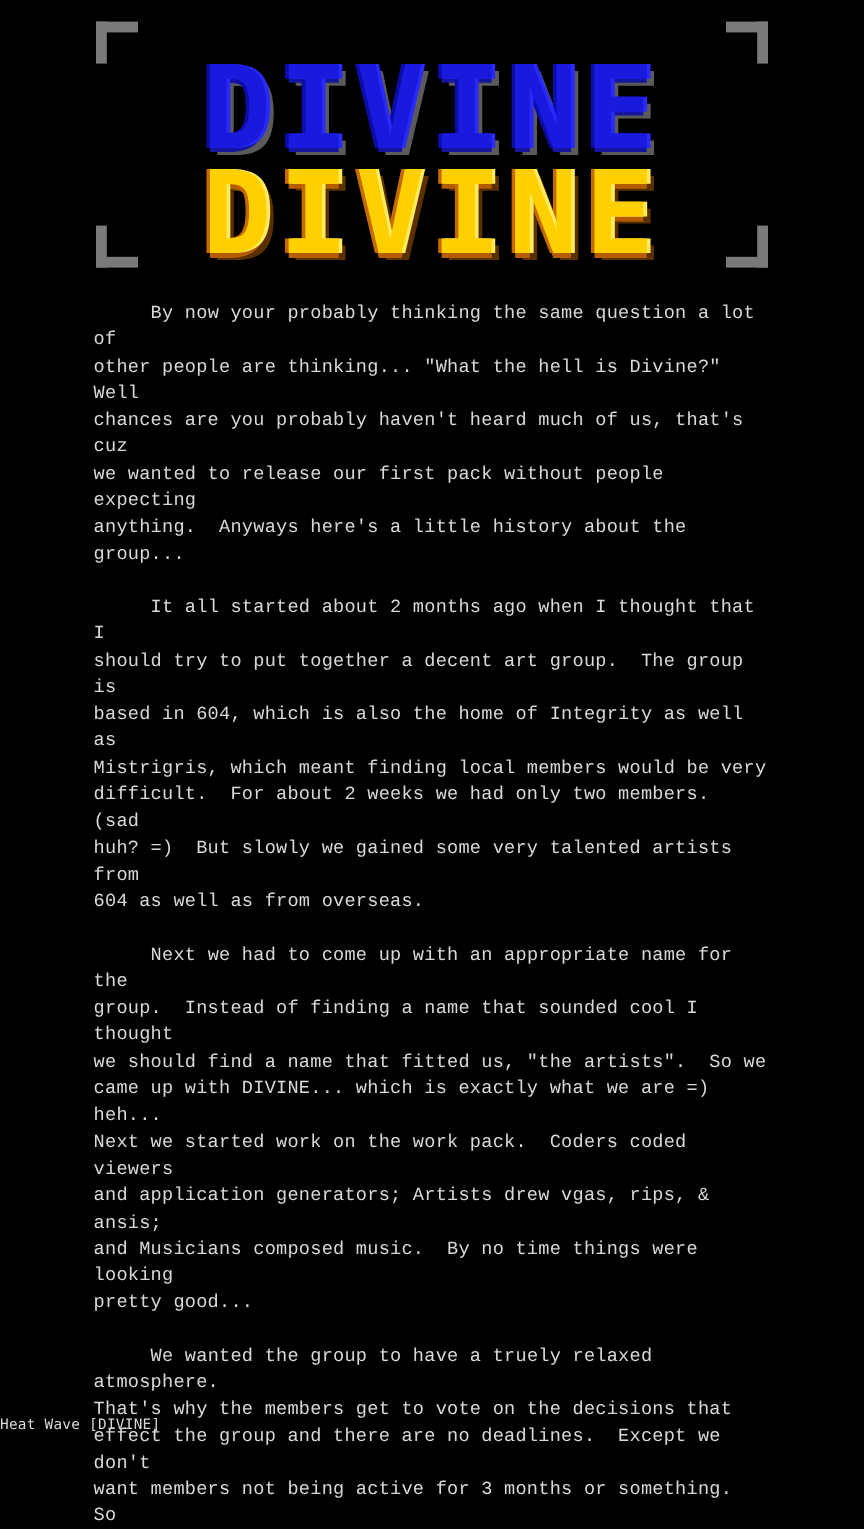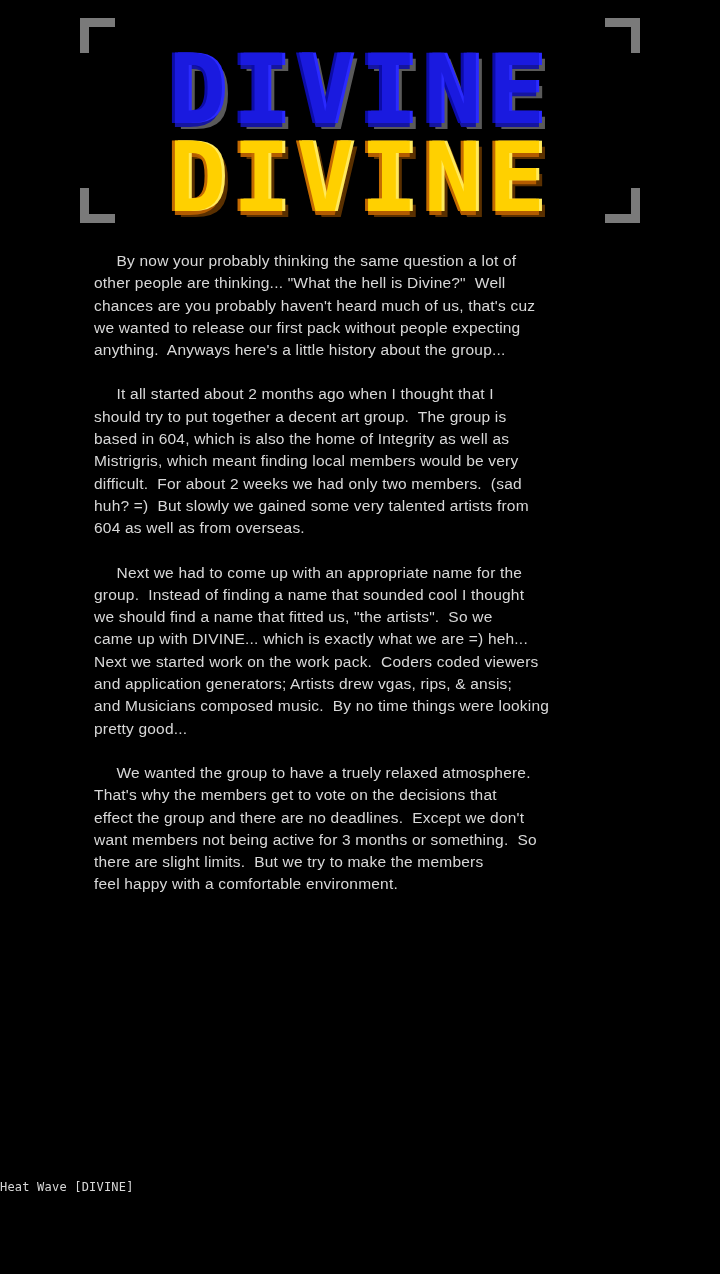--- a/index.html
+++ b/index.html
@@ -80,26 +80,26 @@
   }
 
   
   #text-block {
     position: absolute;
     top: 232px;
     left: 78px;
     width: 564px;
   }
   .para {
-    font-family: Liberation Sans, sans-serif;
+    font-family: Liberation Mono, monospace;
     font-size: 15.5px;
     line-height: 22.3px;
     color: #d8d8d8;
     white-space: pre-wrap;
-    margin: 0 0 22px 16px;
+    margin: 0 0 22px 0;
     letter-spacing: 0.2px;
   }
   .para:last-of-type { margin-bottom: 0; }
 
   #signature {
     position: absolute;
     top: 1158px;
     left: 0;
     width: 642px;
     text-align: left;

